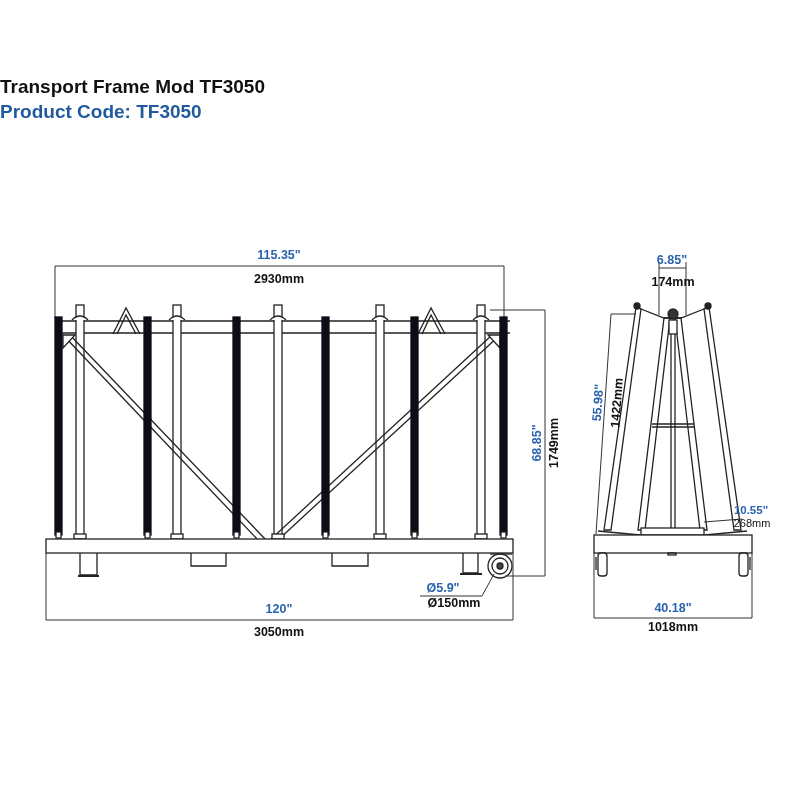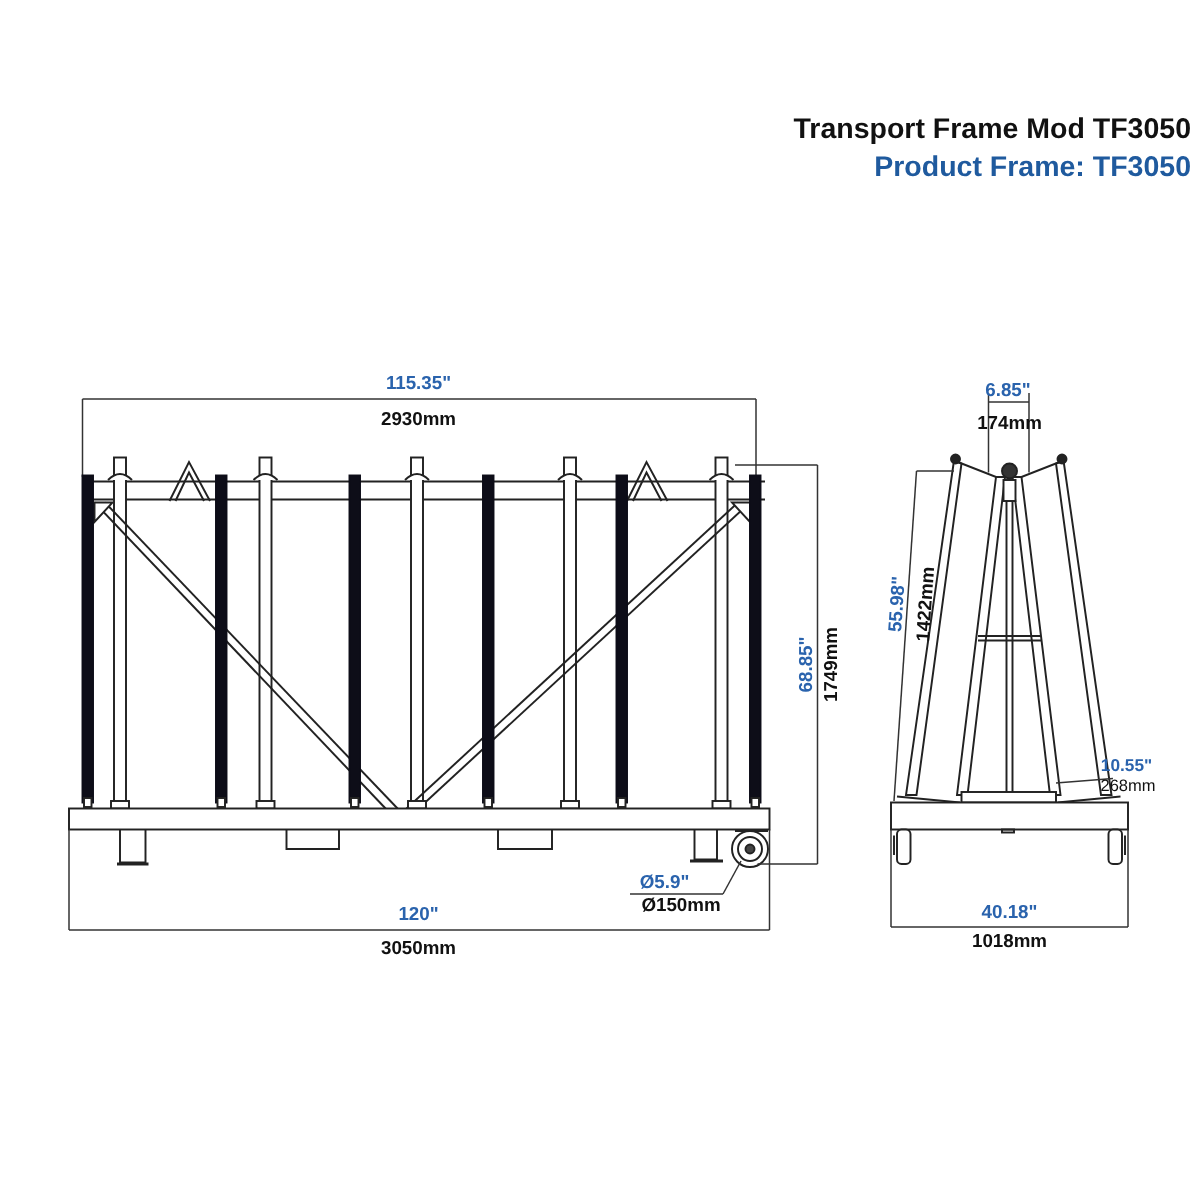--- a/index.html
+++ b/index.html
@@ -1,28 +1,28 @@
 <!DOCTYPE html>
 <html><head>
 <meta charset="utf-8">
 <style>
   html, body { margin:0; padding:0; background:#ffffff; }
   body { width:794px; height:794px; position:relative; overflow:hidden; font-family:"Liberation Sans", sans-serif; }
-  .title { position:absolute; left:0; width:794px; text-align:right; font-weight:bold; }
+  .title { position:absolute; left:0; width:794px; text-align:left; font-weight:bold; }
   .t1 { top:76px; font-size:19px; color:#111111; }
   .t2 { top:101px; font-size:19px; color:#1f5a9e; }
   svg { position:absolute; left:0; top:0; }
   .dimb { font-family:"Liberation Sans", sans-serif; font-weight:bold; font-size:12.5px; fill:#2a63ad; }
   .dimk { font-family:"Liberation Sans", sans-serif; font-weight:bold; font-size:12.5px; fill:#111111; }
 </style>
 </head>
 <body>
 
 <div class="title t1">Transport Frame Mod TF3050</div>
-<div class="title t2">Product Frame: TF3050</div>
+<div class="title t2">Product Code: TF3050</div>
 
 <svg width="794" height="794" viewBox="0 0 794 794">
 
   <g stroke="#222" fill="none" stroke-width="1.3">
 
     <line x1="55" y1="266" x2="504" y2="266" stroke="#333" stroke-width="1"></line>
     <line x1="55" y1="266" x2="55" y2="318" stroke="#333" stroke-width="1"></line>
     <line x1="504" y1="266" x2="504" y2="318" stroke="#333" stroke-width="1"></line>
 
     <line x1="55" y1="321" x2="510" y2="321"></line>

